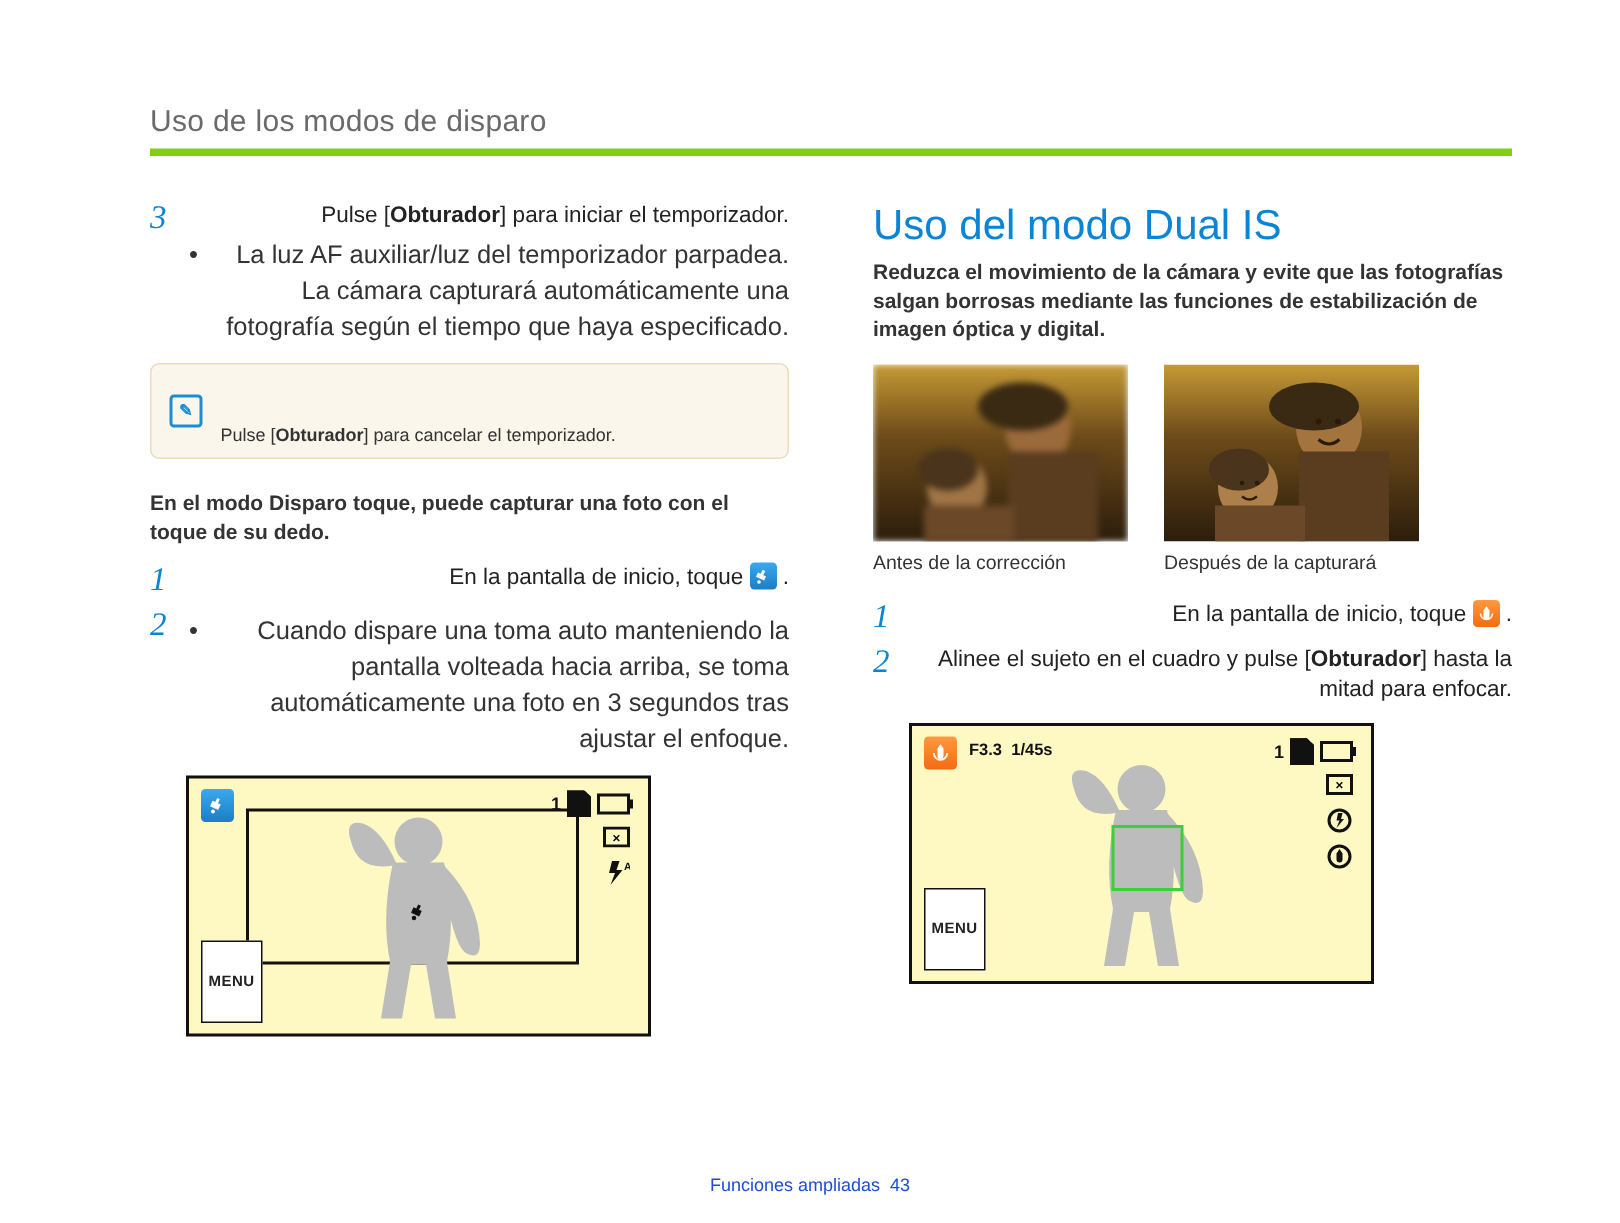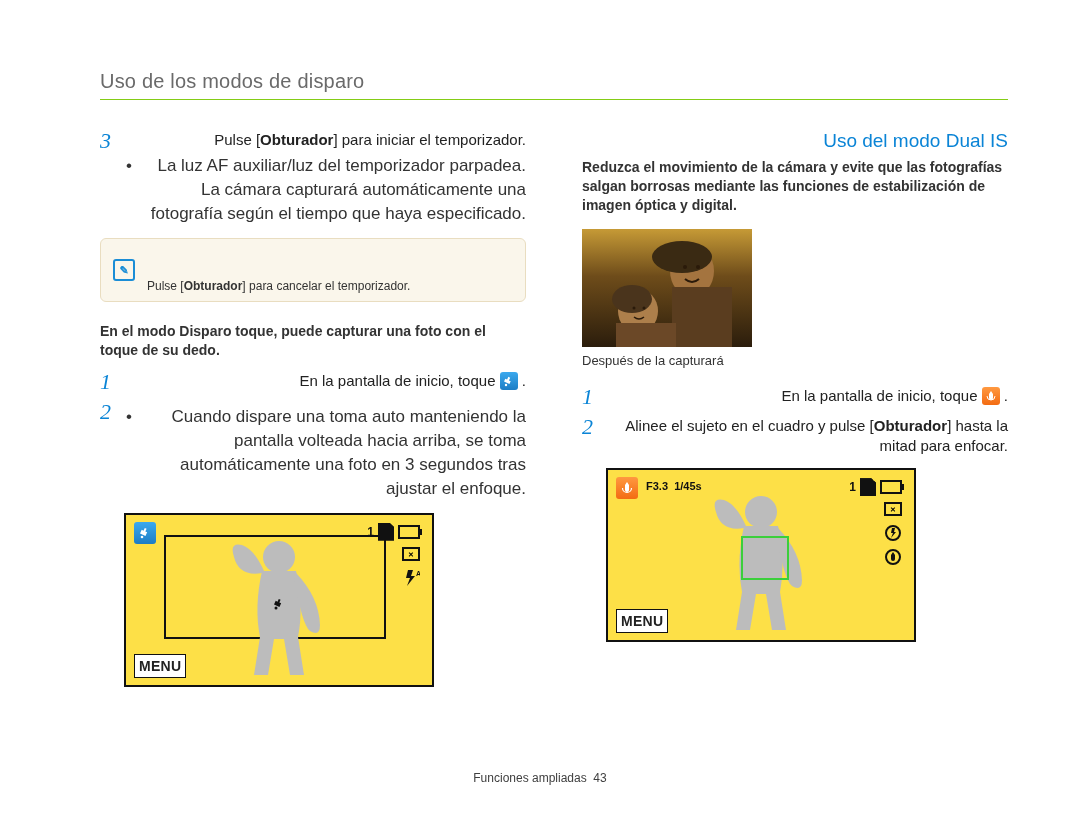--- a/index.html
+++ b/index.html
@@ -17,37 +17,36 @@
     height: 815px;
     position: relative;
     box-sizing: border-box;
     padding: 70px 72px 0 100px;
   }
   .section-header {
     font-size: 20px;
     color: #6a6a6a;
     font-weight: 300;
     letter-spacing: 0.2px;
-    border-bottom: 1px solid #84cc16;
+    border-bottom: 5px solid #84cc16;
     padding-bottom: 6px;
     margin-bottom: 30px;
   }
   .columns {
     display: flex;
     gap: 56px;
   }
   .col {
     width: 430px;
   }
   .h2 {
     color: #0a84d6;
-    font-size: 19px;
+    font-size: 28px;
     font-weight: 400;
     margin: 20px 0 6px 0;
-    text-align: right;
   }
   .body-text {
     font-size: 14px;
     line-height: 1.35;
     color: #333;
     margin: 4px 0 12px 0;
     font-weight: 700;
   }
   .step {
     display: flex;
@@ -127,21 +126,21 @@
     position: relative;
   }
   .inline-icon.blue { background: linear-gradient(#3aa9ee, #1d7dc5); }
   .inline-icon.orange { background: linear-gradient(#ff9940, #f36b12); }
   .inline-icon svg { width: 14px; height: 14px; position: absolute; top: 2px; left: 2px; }
 
   
   .lcd {
     box-sizing: border-box;
     border: 2px solid #111;
-    background: #fde047;
+    background: #fef9c3;
     position: relative;
   }
   .lcd-left {
     width: 310px;
     height: 174px;
     margin: 12px 0 0 24px;
   }
   .lcd-right {
     width: 310px;
     height: 174px;
@@ -196,23 +195,23 @@
     align-items: center;
   }
   .lcd .side-icons .ic {
     width: 18px; height: 18px; display:flex;align-items:center;justify-content:center;
   }
   .lcd .menu {
     position: absolute;
     bottom: 7px;
     left: 8px;
     border: 1px solid #111;
-    font-size: 14px;
+    font-size: 10px;
     font-weight: 700;
-    padding: 3px 4px;
+    padding: 21px 4px;
     letter-spacing: 0.3px;
     background: #fff;
   }
   .lcd .person {
     position: absolute;
     left: 50%; transform: translateX(-50%);
     top: 12px;
     width: 110px;
     height: 150px;
   }
@@ -257,26 +256,26 @@
   .photo .sil { position:absolute; inset:0; }
   .photo.blur .bg, .photo.blur .sil { filter: blur(2.2px); }
   .photo-caption {
     font-size: 13px;
     margin-top: 6px;
     color: #333;
   }
 
   .footer {
     position: absolute;
-    bottom: 30px;
+    bottom: 18px;
     left: 0;
     width: 100%;
     text-align: center;
     font-size: 12px;
-    color: #404040;
+    color: #1d4ed8;
   }
 </style>
 </head>
 <body>
 
 <div class="page">
 
   <div class="section-header">Uso de los modos de disparo</div>
 
   <div class="columns">
@@ -372,20 +371,36 @@
       </div>
 
     </div>
 
     <div class="col">
 
       <div class="h2" style="margin-top:0">Uso del modo Dual IS</div>
       <div class="body-text">Reduzca el movimiento de la cámara y evite que las fotografías salgan borrosas mediante las funciones de estabilización de imagen óptica y digital.</div>
 
       <div class="photo-row">
+        <div class="photo-block">
+          <div class="photo blur">
+            <div class="bg"></div>
+            <svg class="sil" viewBox="0 0 170 118" preserveAspectRatio="none">
+              <g>
+                <ellipse cx="110" cy="42" rx="22" ry="26" fill="#9b6a3a"></ellipse>
+                <ellipse cx="56" cy="82" rx="20" ry="22" fill="#a07446"></ellipse>
+                <rect x="90" y="58" width="60" height="60" fill="#5a3d1f"></rect>
+                <rect x="34" y="94" width="60" height="30" fill="#6b4827"></rect>
+                <ellipse cx="100" cy="28" rx="30" ry="16" fill="#3a2a13"></ellipse>
+                <ellipse cx="50" cy="70" rx="20" ry="14" fill="#4a341c"></ellipse>
+              </g>
+            </svg>
+          </div>
+          <div class="photo-caption">Antes de la corrección</div>
+        </div>
         <div class="photo-block">
           <div class="photo">
             <div class="bg"></div>
             <svg class="sil" viewBox="0 0 170 118" preserveAspectRatio="none">
               <g>
                 <ellipse cx="110" cy="42" rx="22" ry="26" fill="#a4743f"></ellipse>
                 <ellipse cx="56" cy="82" rx="20" ry="22" fill="#ad7f4b"></ellipse>
                 <rect x="90" y="58" width="60" height="60" fill="#5a3d1f"></rect>
                 <rect x="34" y="94" width="60" height="30" fill="#6b4827"></rect>
                 <ellipse cx="100" cy="28" rx="30" ry="16" fill="#3a2a13"></ellipse>

